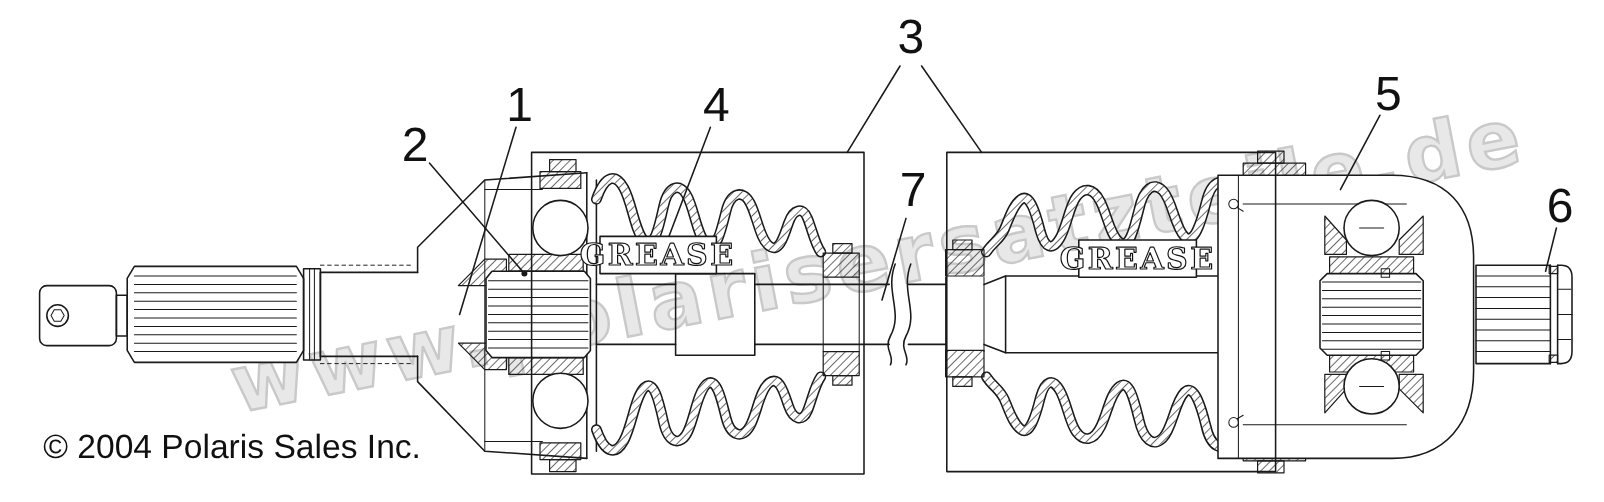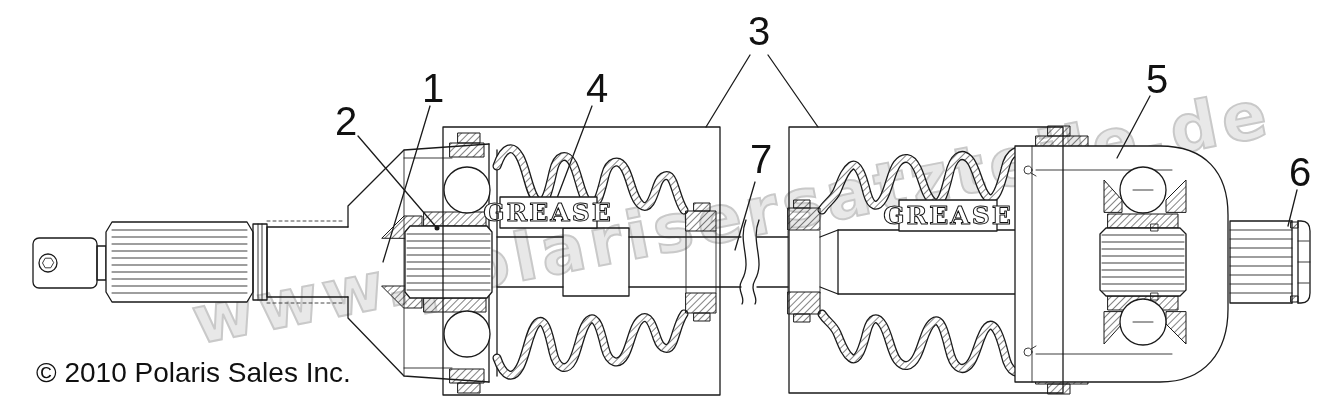--- a/index.html
+++ b/index.html
@@ -187,14 +187,14 @@
   </svg>
 
   <div class="callout" style="left:433px;top:88px">1</div>
   <div class="callout" style="left:346px;top:121px">2</div>
   <div class="callout" style="left:759px;top:31px">3</div>
   <div class="callout" style="left:597px;top:88px">4</div>
   <div class="callout" style="left:1157px;top:79px">5</div>
   <div class="callout" style="left:1300px;top:172px">6</div>
   <div class="callout" style="left:761px;top:159px">7</div>
 
-  <div class="copyright">© 2010 Polaris Sales Inc.</div>
+  <div class="copyright">© 2004 Polaris Sales Inc.</div>
 </div>
 
 </body></html>

